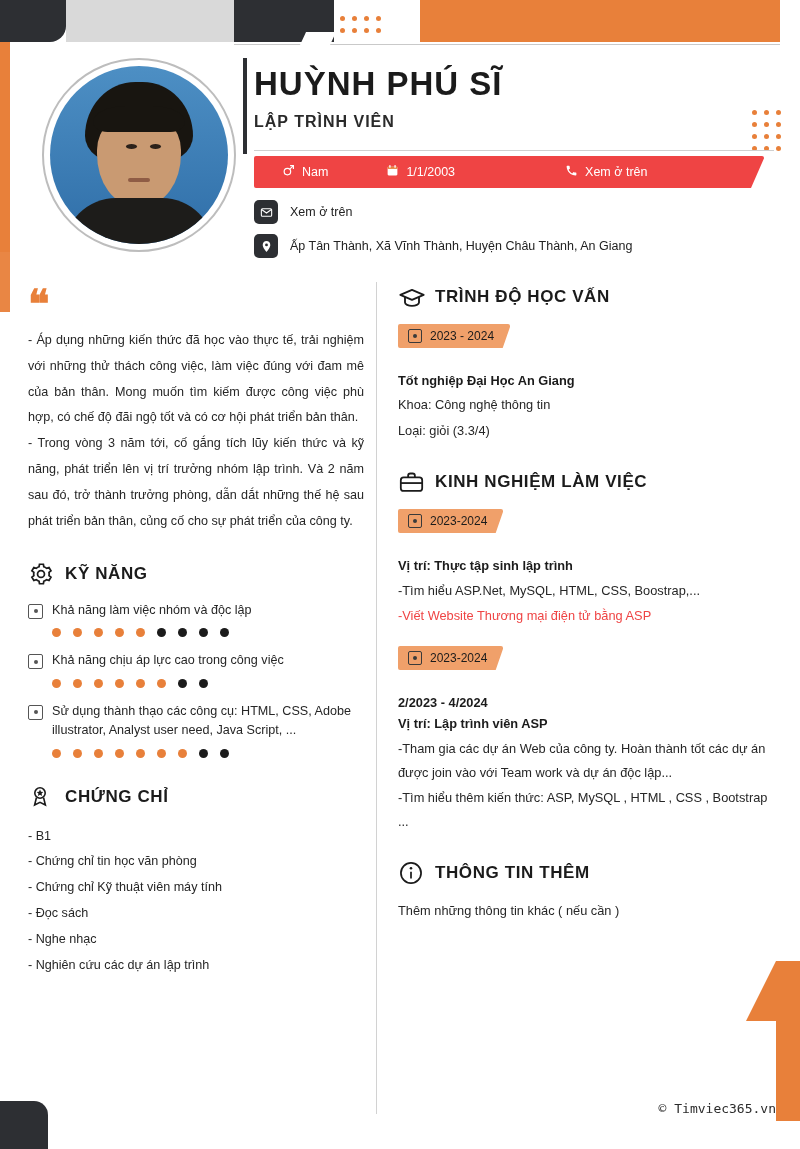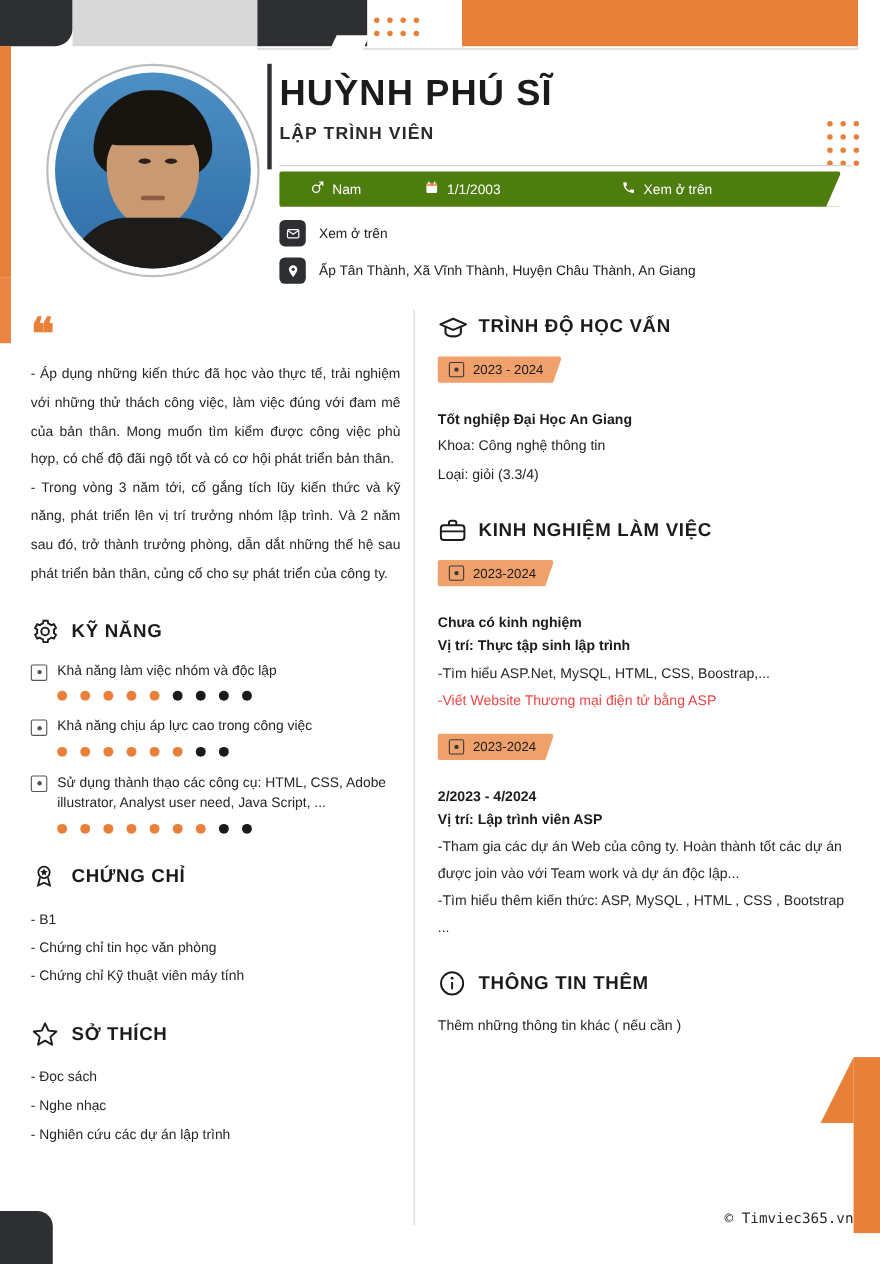--- a/index.html
+++ b/index.html
@@ -148,21 +148,21 @@
   .name-underline {
     position: absolute; left: 254px; top: 150px; width: 520px; height: 1px; background: #cfcfcf;
   }
   .vbar {
     position: absolute; left: 243px; top: 58px; width: 4px; height: 96px; background: #2d2f33;
   }
 
   
   .contact-bar {
     position: absolute; left: 254px; top: 156px; width: 510px; height: 32px;
-    background: #4d7c0f; color: #fff;
+    background: #ef4444; color: #fff;
     display: flex; align-items: center; font-size: 12.5px;
     border-radius: 2px;
   }
   .contact-bar::after {
     content: ""; position: absolute; right: -1px; top: 0;
     border-style: solid; border-width: 0 0 32px 14px;
     border-color: transparent transparent #ffffff transparent;
   }
   .cb-item { display: flex; align-items: center; gap: 7px; }
   .cb-item.a { margin-left: 28px; }
@@ -438,28 +438,20 @@
         <path d="M12 5.6l1 2.1 2.3.3-1.7 1.6.4 2.3-2-1.1-2 1.1.4-2.3-1.7-1.6 2.3-.3z" fill="#1b1b1b" stroke="none"></path>
         <path d="M8.4 13.8L6.6 21l5.4-2.6L17.4 21l-1.8-7.2"></path>
       </svg>
     </span>
     <span class="t">CHỨNG CHỈ</span>
   </div>
   <div class="bullet-line">- B1</div>
   <div class="bullet-line">- Chứng chỉ tin học văn phòng</div>
   <div class="bullet-line">- Chứng chỉ Kỹ thuật viên máy tính</div>
 
-  <div class="sec-head">
-    <span class="sec-icon">
-      <svg width="26" height="26" viewBox="0 0 24 24" fill="none" stroke="#1b1b1b" stroke-width="1.6" stroke-linejoin="round">
-        <polygon points="12,3 14.8,9.2 21.5,9.9 16.5,14.4 17.9,21 12,17.6 6.1,21 7.5,14.4 2.5,9.9 9.2,9.2"></polygon>
-      </svg>
-    </span>
-    <span class="t">SỞ THÍCH</span>
-  </div>
   <div class="bullet-line">- Đọc sách</div>
   <div class="bullet-line">- Nghe nhạc</div>
   <div class="bullet-line">- Nghiên cứu các dự án lập trình</div>
 </div>
 
 <div class="right-col">
 
   <div class="sec-head" style="margin-top:0;">
     <span class="sec-icon">
       <svg width="28" height="28" viewBox="0 0 24 24" fill="none" stroke="#1b1b1b" stroke-width="1.6" stroke-linejoin="round">
@@ -489,21 +481,20 @@
       </svg>
     </span>
     <span class="t">KINH NGHIỆM LÀM VIỆC</span>
   </div>
 
   <div class="r-block">
     <div class="date-chip">
       <span class="chip-sq"></span>
       <span>2023-2024</span>
     </div>
-    <div class="r-bold">Chưa có kinh nghiệm</div>
     <div class="r-bold">Vị trí: Thực tập sinh lập trình</div>
     <div class="r-para">-Tìm hiểu ASP.Net, MySQL, HTML, CSS, Boostrap,...</div>
     <div class="r-para muted" style="color:#ef4444;">-Viết Website Thương mại điện tử bằng ASP</div>
   </div>
 
   <div class="r-block">
     <div class="date-chip">
       <span class="chip-sq"></span>
       <span>2023-2024</span>
     </div>

